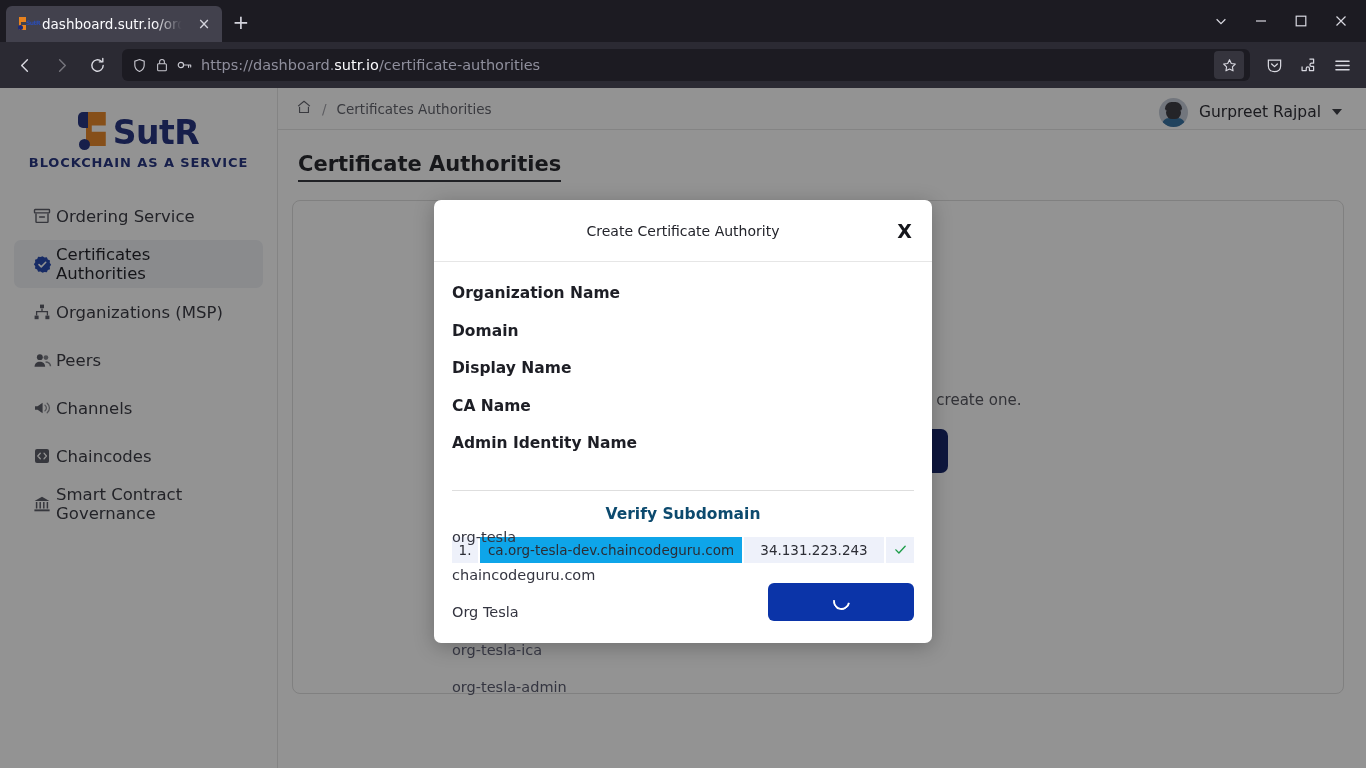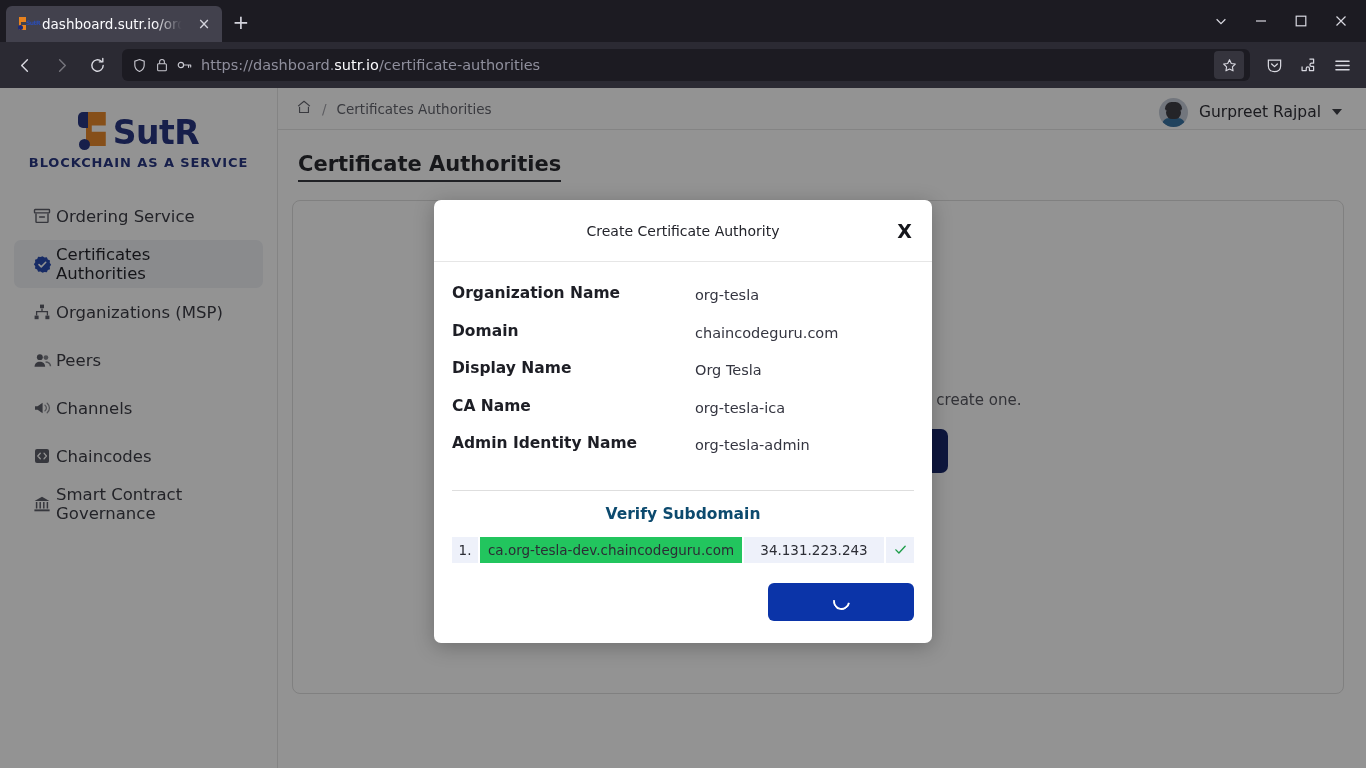--- a/index.html
+++ b/index.html
@@ -215,21 +215,21 @@
     border-bottom: 1px solid #e6e6e6;
   }
   .modal-title { font-size: 14px; color: #22232a; }
   .modal-close {
     position: absolute; right: 20px; top: 50%; transform: translateY(-50%);
     font-size: 19px; font-weight: bold; color: #15161b; cursor: pointer;
     line-height: 1;
   }
   .modal-body { padding: 22px 18px 0 18px; }
   .frow {
-    display: flex; align-items: baseline; height: 37.5px;
+    display: flex; align-items: baseline; height: 37.5px; flex-direction: column;
   }
   .flabel {
     width: 243px; flex: 0 0 243px; font-size: 15.5px; font-weight: bold;
     color: #1d1e25;
   }
   .fvalue { font-size: 14.5px; color: #343540; position: relative; top: 2px; }
   .modal-divider {
     border-top: 1px solid #dedede; margin: 18px 0 14px 0;
   }
   .section-title {
@@ -238,21 +238,21 @@
   .vtable {
     display: flex; align-items: stretch; height: 26px;
     font-size: 13.5px; gap: 2px;
   }
   .vcell-num {
     width: 26px; flex: 0 0 26px; background: #eef1fa;
     display: flex; align-items: center; justify-content: center;
     color: #2c2d35;
   }
   .vcell-host {
-    flex: 1; background: #22c55e; display: flex; align-items: center;
+    flex: 1; background: #0ea5e9; display: flex; align-items: center;
     justify-content: center; color: #2c2d35;
   }
   .vcell-ip {
     width: 140px; flex: 0 0 140px; background: #eef1fa;
     display: flex; align-items: center; justify-content: center;
     color: #2c2d35;
   }
   .vcell-ok {
     width: 28px; flex: 0 0 28px; background: #eef1fa;
     display: flex; align-items: center; justify-content: center;

